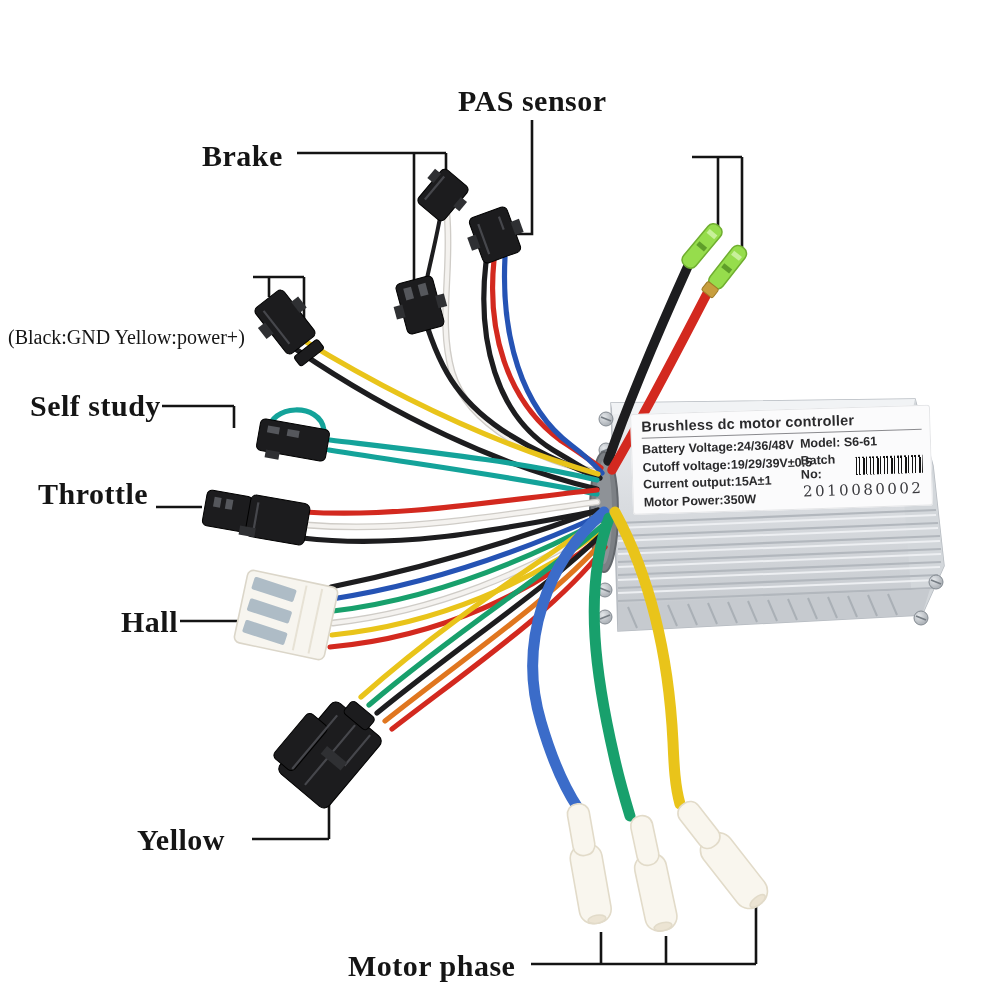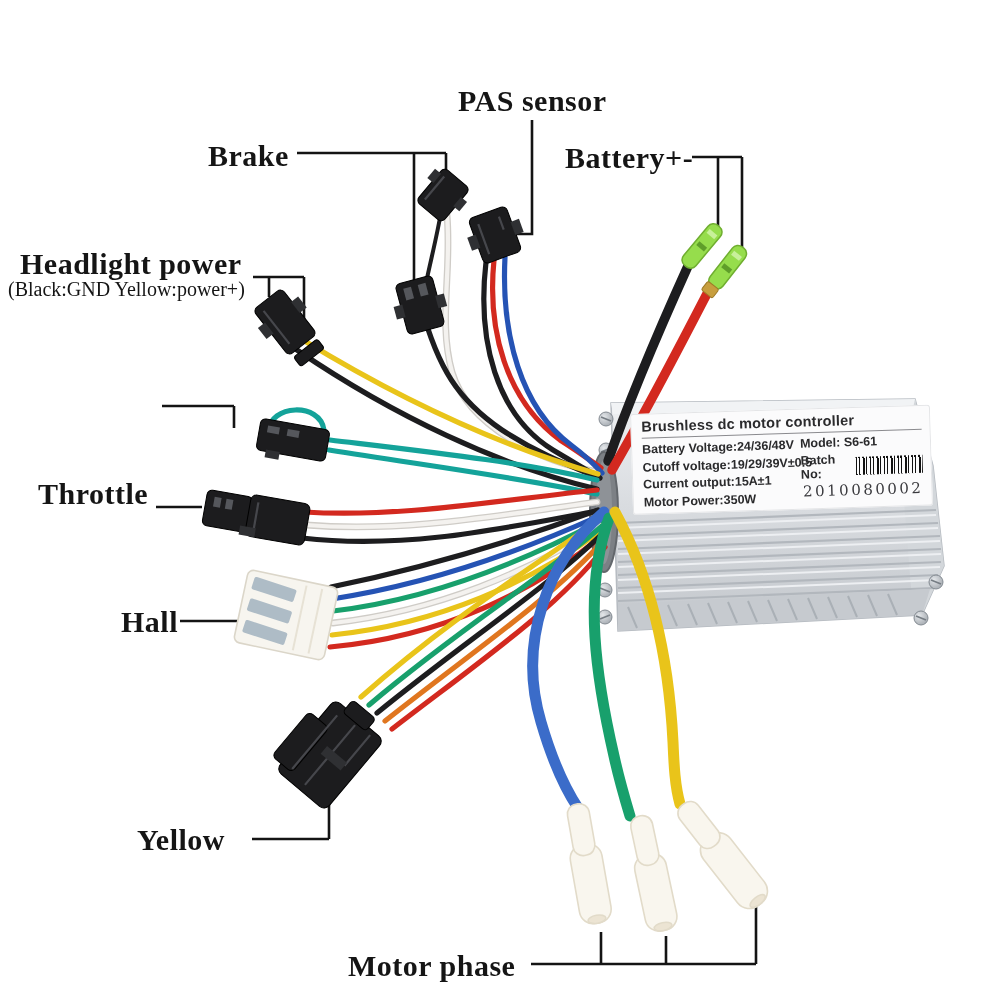--- a/index.html
+++ b/index.html
@@ -1,21 +1,21 @@
 <!DOCTYPE html>
 <html><head>
 <meta charset="utf-8">
 <style>
   html,body{margin:0;padding:0;background:#fff;}
   #stage{position:relative;width:1000px;height:1000px;background:#ffffff;overflow:hidden;
          font-family:"Liberation Serif",serif;}
   #art{position:absolute;left:0;top:0;}
   .lbl{position:absolute;font-family:"Liberation Serif",serif;font-weight:bold;color:#151515;
        font-size:30px;white-space:nowrap;letter-spacing:.5px;}
-  .lbl.sub{font-size:20px;font-weight:normal;letter-spacing:0;}
+  .lbl.sub{font-size:20px;font-weight:normal;letter-spacing:0;margin-top:48px;}
   
   .wire{fill:none;stroke-linecap:round;}
   .c-red{stroke:#d3291f}.c-blk{stroke:#1d1d1f}.c-blu{stroke:#2553b4}.c-mblu{stroke:#3b6cc9}
   .c-yel{stroke:#e9c41a}.c-grn{stroke:#18a06c}.c-tea{stroke:#14a39a}.c-org{stroke:#e0761f}
   .c-wht{stroke:#f4f2ef}.c-wsh{stroke:#cfccc7}
   .w4{stroke-width:4}.w5{stroke-width:5.2}.w42{stroke-width:4.2}.w65{stroke-width:6.8}
   .w9{stroke-width:9.5}.w11{stroke-width:11}
   .leader{stroke:#141414;stroke-width:2.6;fill:none;}
   .smbody{fill:#1c1c1e;stroke:#000;stroke-width:1;}
   .smlite{stroke:#46474c;stroke-width:2.2;fill:none;}
@@ -276,24 +276,23 @@
   <g transform="rotate(40 330 755)">
     <rect class="smbody" x="298" y="709" width="64" height="92" rx="7"></rect>
     <rect class="smbody" x="286" y="735" width="26" height="58" rx="5"></rect>
     <rect class="smbody" x="312" y="698" width="30" height="16" rx="4"></rect>
     <path class="smlite" d="M310,720 v70 M330,716 v78 M348,714 v40"></path>
     <rect class="clip" x="322" y="750" width="26" height="10"></rect>
   </g>
 </svg>
 
   <div class="lbl" style="left:458px;top:84px">PAS sensor</div>
-  <div class="lbl" style="left:208px;top:139px">Brake</div>
-  <div class="lbl" style="left:565px;top:141px">Battery+-</div>
-  <div class="lbl" style="left:20px;top:247px">Headlight power</div>
+  <div class="lbl" style="left:202px;top:139px">Brake</div>
   <div class="lbl sub" style="left:8px;top:278px">(Black:GND Yellow:power+)</div>
+  <div class="lbl" style="left:30px;top:389px">Self study</div>
   <div class="lbl" style="left:38px;top:477px">Throttle</div>
   <div class="lbl" style="left:121px;top:605px">Hall</div>
   <div class="lbl" style="left:137px;top:823px">Yellow</div>
   <div class="lbl" style="left:348px;top:949px">Motor phase</div>
 
   <div id="plate">
     <div class="t">Brushless dc motor controller</div>
     <div class="rule"></div>
     <div class="cols">
       <div class="left">

